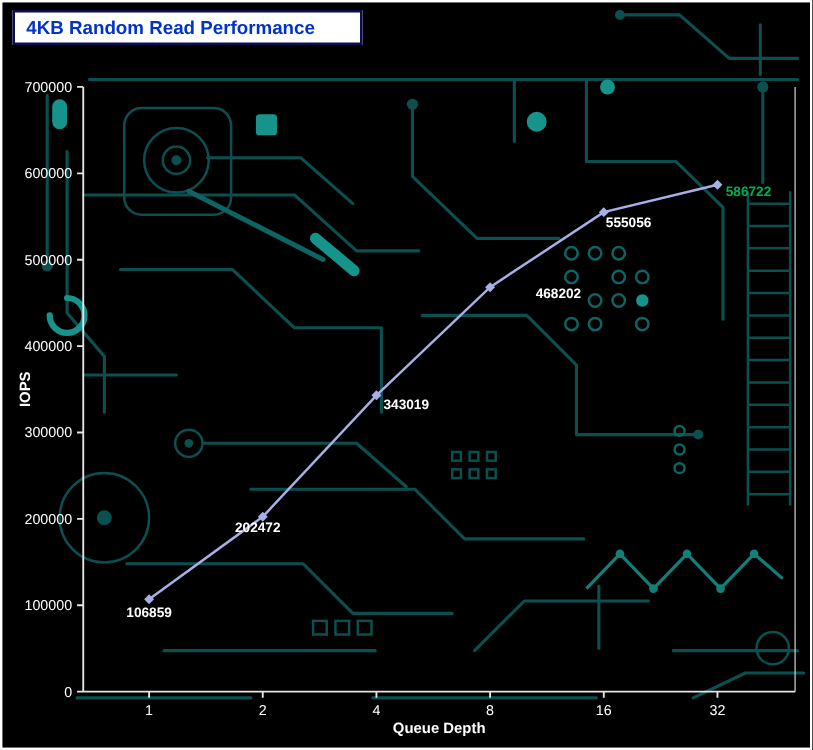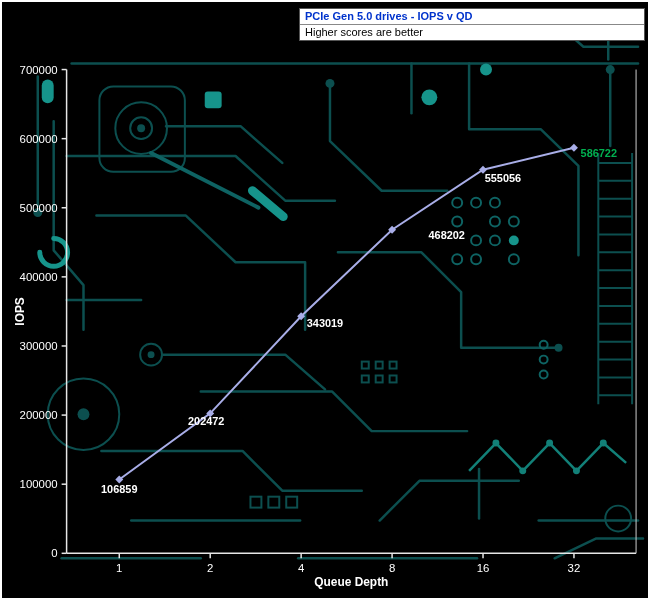--- a/index.html
+++ b/index.html
@@ -178,18 +178,17 @@
       <path d="M 484 164.8396114285714 L 488 168.8396114285714 L 484 172.8396114285714 L 480 168.8396114285714 Z" fill="#a9aee8"></path>
       <path d="M 575.5 142.80912285714282 L 579.5 146.80912285714282 L 575.5 150.80912285714282 L 571.5 146.80912285714282 Z" fill="#a9aee8"></path>
       <text x="118" y="494.65666714285715" text-anchor="middle" class="dlabel" fill="#ffffff">106859</text>
       <text x="205.5" y="426.1373371428572" text-anchor="middle" class="dlabel" fill="#ffffff">202472</text>
       <text x="325" y="327.3567814285714" text-anchor="middle" class="dlabel" fill="#ffffff">343019</text>
       <text x="447.5" y="238.26518" text-anchor="middle" class="dlabel" fill="#ffffff">468202</text>
       <text x="504" y="180.8396114285714" text-anchor="middle" class="dlabel" fill="#ffffff">555056</text>
       <text x="600.5" y="155.80912285714282" text-anchor="middle" class="dlabel" fill="#00b050">586722</text>
     </svg>
 
-  <div class="legend-box">
-    <div class="legend-row legend-row1" style="color: rgb(0, 51, 204);">PCIe Gen 5.0 drives - IOPS v QD</div>
-    <div class="legend-row legend-row2">Higher scores are better</div>
+  <div class="title-box">
+    <span style="color: rgb(0, 51, 204);">4KB Random Read Performance</span>
   </div>
 
 </div>
 
 </body></html>

